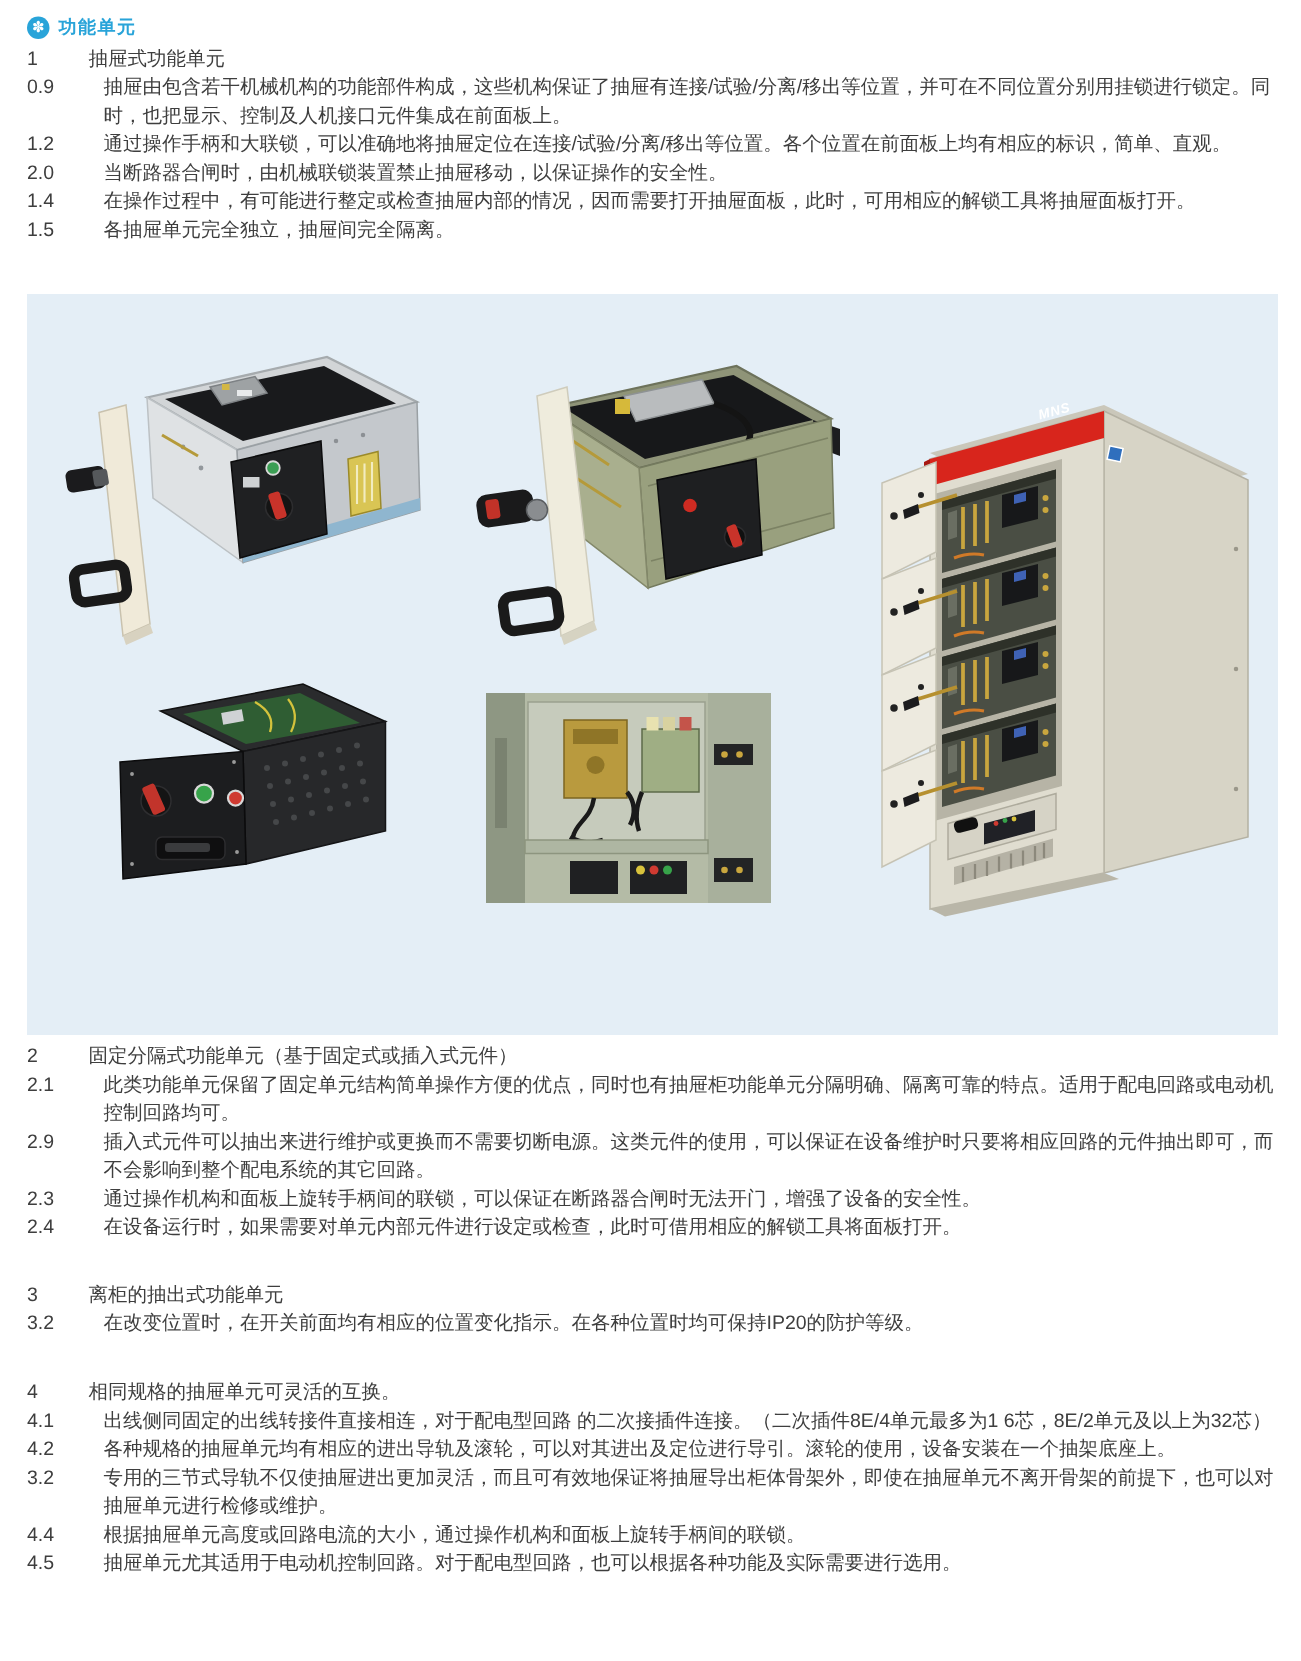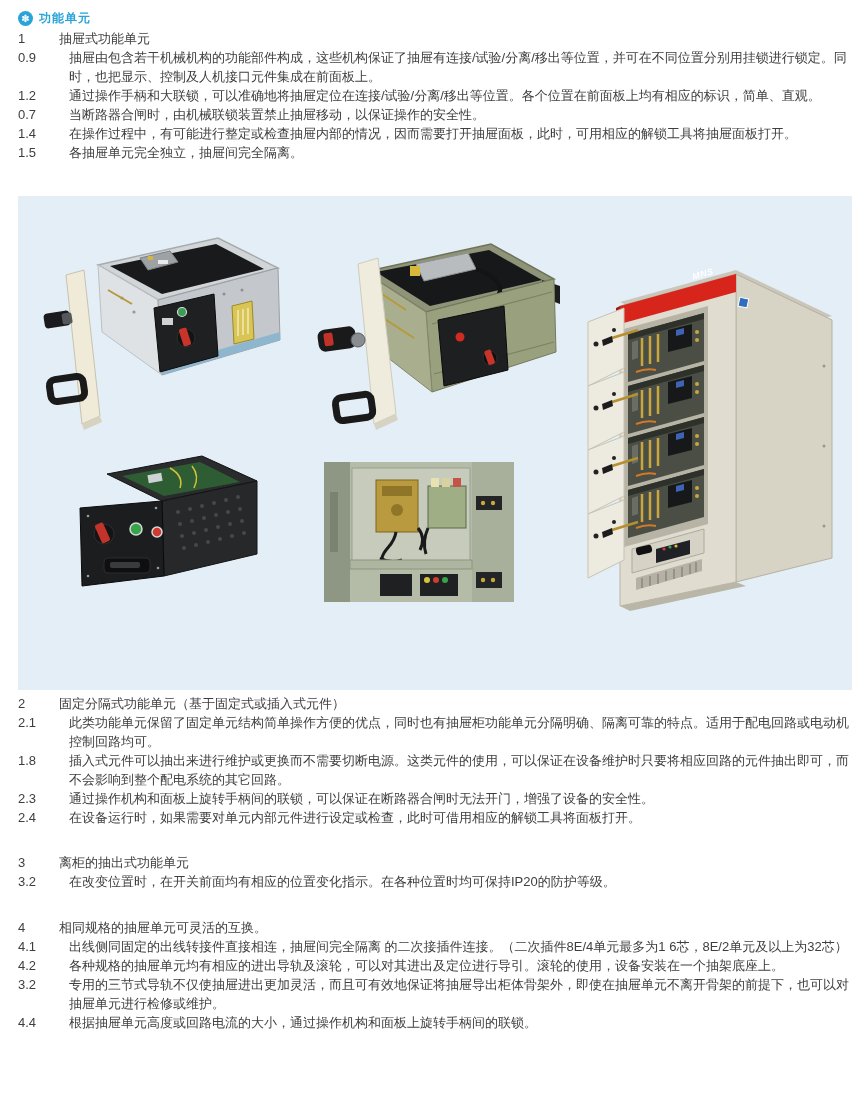--- a/index.html
+++ b/index.html
@@ -79,21 +79,21 @@
     </div>
     <div class="item">
       <span class="num">0.9</span>
       <span class="txt">抽屉由包含若干机械机构的功能部件构成，这些机构保证了抽屉有连接/试验/分离/移出等位置，并可在不同位置分别用挂锁进行锁定。同时，也把显示、控制及人机接口元件集成在前面板上。</span>
     </div>
     <div class="item">
       <span class="num">1.2</span>
       <span class="txt">通过操作手柄和大联锁，可以准确地将抽屉定位在连接/试验/分离/移出等位置。各个位置在前面板上均有相应的标识，简单、直观。</span>
     </div>
     <div class="item">
-      <span class="num">0.7</span>
+      <span class="num">2.0</span>
       <span class="txt">当断路器合闸时，由机械联锁装置禁止抽屉移动，以保证操作的安全性。</span>
     </div>
     <div class="item">
       <span class="num">1.4</span>
       <span class="txt">在操作过程中，有可能进行整定或检查抽屉内部的情况，因而需要打开抽屉面板，此时，可用相应的解锁工具将抽屉面板打开。</span>
     </div>
     <div class="item">
       <span class="num">1.5</span>
       <span class="txt">各抽屉单元完全独立，抽屉间完全隔离。</span>
     </div>
@@ -328,21 +328,21 @@
   <div class="sec s2">
     <div class="item head">
       <span class="num">2</span>
       <span class="txt">固定分隔式功能单元（基于固定式或插入式元件）</span>
     </div>
     <div class="item">
       <span class="num">2.1</span>
       <span class="txt">此类功能单元保留了固定单元结构简单操作方便的优点，同时也有抽屉柜功能单元分隔明确、隔离可靠的特点。适用于配电回路或电动机控制回路均可。</span>
     </div>
     <div class="item">
-      <span class="num">1.8</span>
+      <span class="num">2.9</span>
       <span class="txt">插入式元件可以抽出来进行维护或更换而不需要切断电源。这类元件的使用，可以保证在设备维护时只要将相应回路的元件抽出即可，而不会影响到整个配电系统的其它回路。</span>
     </div>
     <div class="item">
       <span class="num">2.3</span>
       <span class="txt">通过操作机构和面板上旋转手柄间的联锁，可以保证在断路器合闸时无法开门，增强了设备的安全性。</span>
     </div>
     <div class="item">
       <span class="num">2.4</span>
       <span class="txt">在设备运行时，如果需要对单元内部元件进行设定或检查，此时可借用相应的解锁工具将面板打开。</span>
     </div>
@@ -359,29 +359,33 @@
     </div>
   </div>
 
   <div class="sec s4">
     <div class="item head">
       <span class="num">4</span>
       <span class="txt">相同规格的抽屉单元可灵活的互换。</span>
     </div>
     <div class="item">
       <span class="num">4.1</span>
-      <span class="txt">出线侧同固定的出线转接件直接相连，抽屉间完全隔离 的二次接插件连接。（二次插件8E/4单元最多为1 6芯，8E/2单元及以上为32芯）</span>
+      <span class="txt">出线侧同固定的出线转接件直接相连，对于配电型回路 的二次接插件连接。（二次插件8E/4单元最多为1 6芯，8E/2单元及以上为32芯）</span>
     </div>
     <div class="item">
       <span class="num">4.2</span>
       <span class="txt">各种规格的抽屉单元均有相应的进出导轨及滚轮，可以对其进出及定位进行导引。滚轮的使用，设备安装在一个抽架底座上。</span>
     </div>
     <div class="item">
       <span class="num">3.2</span>
       <span class="txt">专用的三节式导轨不仅使抽屉进出更加灵活，而且可有效地保证将抽屉导出柜体骨架外，即使在抽屉单元不离开骨架的前提下，也可以对抽屉单元进行检修或维护。</span>
     </div>
     <div class="item">
       <span class="num">4.4</span>
       <span class="txt">根据抽屉单元高度或回路电流的大小，通过操作机构和面板上旋转手柄间的联锁。</span>
     </div>
+    <div class="item">
+      <span class="num">4.5</span>
+      <span class="txt">抽屉单元尤其适用于电动机控制回路。对于配电型回路，也可以根据各种功能及实际需要进行选用。</span>
+    </div>
   </div>
 
 </div>
 
 </body></html>

